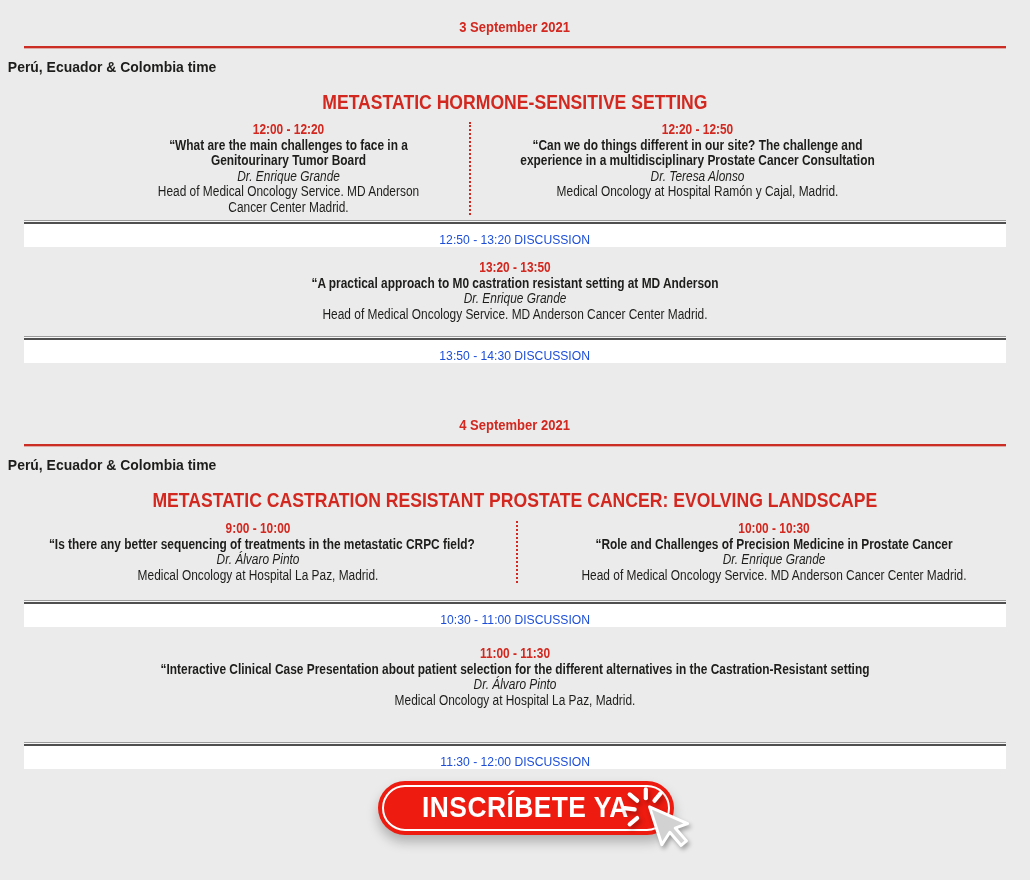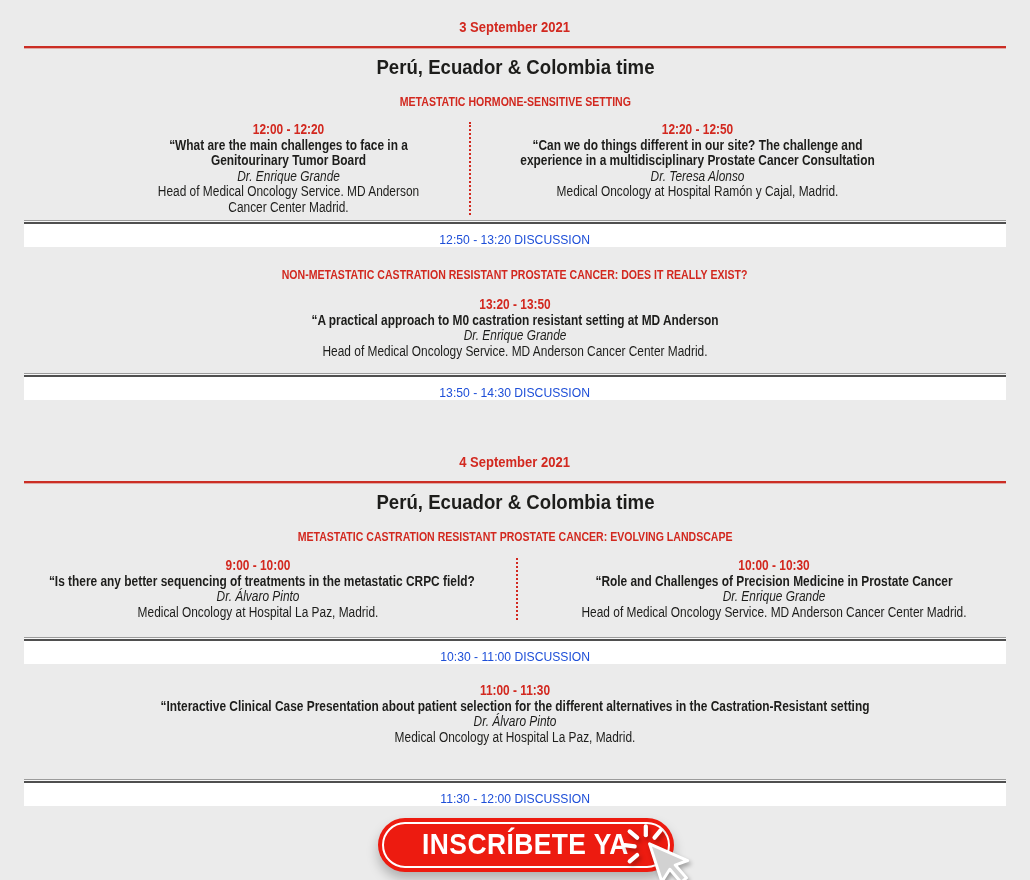--- a/index.html
+++ b/index.html
@@ -23,26 +23,26 @@
     text-align:center; color:#d2281f;
     font-size:14px; font-weight:bold; line-height:24px;
   }
   .date--day2 { padding-top:0; margin-top:50px; }
   .redline {
     height:2px; background:#cb2d24;
     border:none; margin:7px 24px 0 24px;
     box-shadow:0 1px 0 rgba(203,45,36,0.35);
   }
   .tz {
-    margin-top:10px; text-align:center;
-    font-weight:bold; font-size:20px; line-height:18px;
+    margin-top:10px; 
+    font-weight:bold; font-size:15px; line-height:18px;
   }
   .red-heading {
     margin:17px 0 0 0; text-align:center;
-    color:#d2281f; font-weight:bold; font-size:12px; line-height:18px;
+    color:#d2281f; font-weight:bold; font-size:20px; line-height:18px;
   }
   .red-heading--second { margin-top:19px; }
 
   .row { display:flex; margin-top:11px; align-items:stretch; }
   .row--day2 { margin-top:12px; }
   .col { box-sizing:border-box; }
   .row--day1 .col-l { width:469px; padding-left:108px; }
   .row--day1 .col-r { flex:1; padding-right:106px; }
   .row--day2 .col-l { width:516px; padding:0 12px; }
   .row--day2 .col-r { flex:1; padding:0 12px; }
@@ -141,23 +141,20 @@
         <div class="speaker">Dr. Teresa Alonso</div>
         <div class="affil">Medical Oncology at Hospital Ramón y Cajal, Madrid.</div>
       </div>
     </div>
   </div>
 
   <div class="disc disc--d1a">
     <span class="sx90">12:50 - 13:20 DISCUSSION</span>
   </div>
 
-  <h2 class="red-heading red-heading--second">
-    <span class="sx88">NON-METASTATIC CASTRATION RESISTANT PROSTATE CANCER: DOES IT REALLY EXIST?</span>
-  </h2>
 
   <div class="session session--single">
     <div class="sxblock">
       <div class="time">13:20 - 13:50</div>
       <div class="title">“A practical approach to M0 castration resistant setting at MD Anderson</div>
       <div class="speaker">Dr. Enrique Grande</div>
       <div class="affil">Head of Medical Oncology Service. MD Anderson Cancer Center Madrid.</div>
     </div>
   </div>
 

